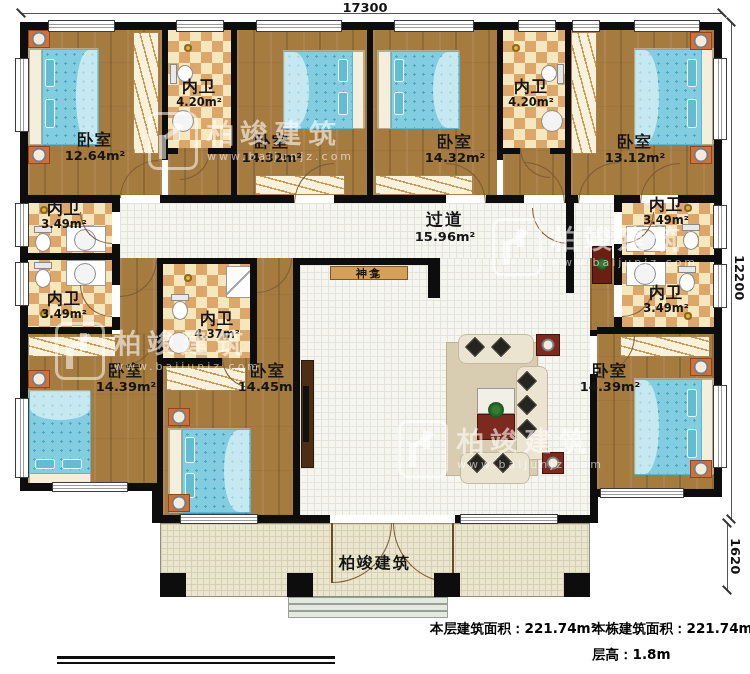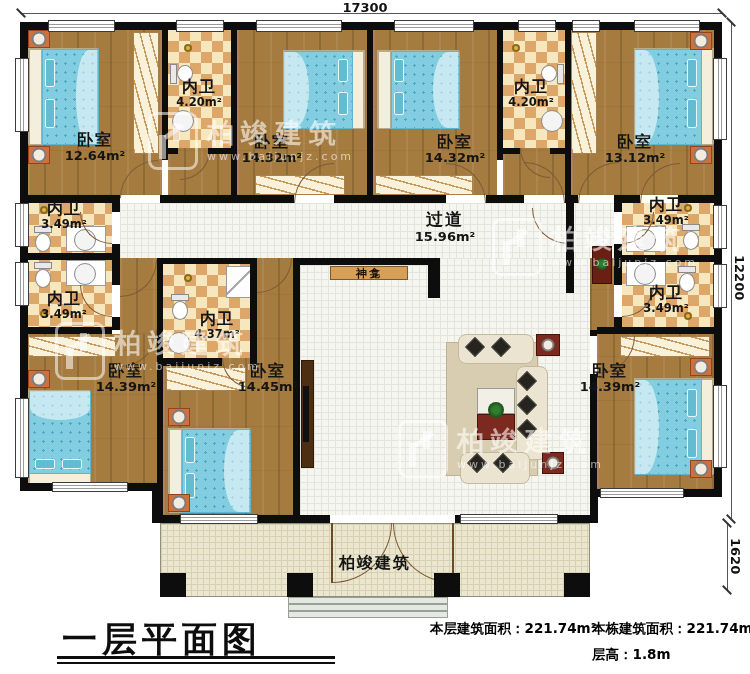--- a/index.html
+++ b/index.html
@@ -153,21 +153,20 @@
   <div class="abs dimtext" style="left:310px;top:0px;width:110px;text-align:center;">17300</div>
   <div class="abs dimline" style="left:731px;top:22px;width:1px;height:498px;"></div>
   <div class="abs tick" style="left:725px;top:21px;"></div>
   <div class="abs tick" style="left:725px;top:518px;"></div>
   <div class="abs dimtext vrot" style="left:747px;top:255px;">12200</div>
   <div class="abs dimline" style="left:727px;top:523px;width:1px;height:68px;"></div>
   <div class="abs tick" style="left:721px;top:522px;"></div>
   <div class="abs tick" style="left:721px;top:589px;"></div>
   <div class="abs dimtext vrot" style="left:743px;top:538px;">1620</div>
 
-  <div class="abs plantitle" style="left:62px;top:616px;">一层平面图</div>
   <div class="abs underline" style="left:57px;top:656px;width:278px;height:3px;"></div>
   <div class="abs underline" style="left:57px;top:662px;width:278px;height:2px;"></div>
   <div class="abs stat" style="left:430px;top:620px;">
     <span>本层建筑面积：</span><span>221.74m²</span>
   </div>
   <div class="abs stat" style="left:592px;top:620px;">
     <span>本栋建筑面积：</span><span>221.74m²</span>
   </div>
   <div class="abs stat" style="left:592px;top:646px;">
     <span>层高：</span><span>1.8m</span>

